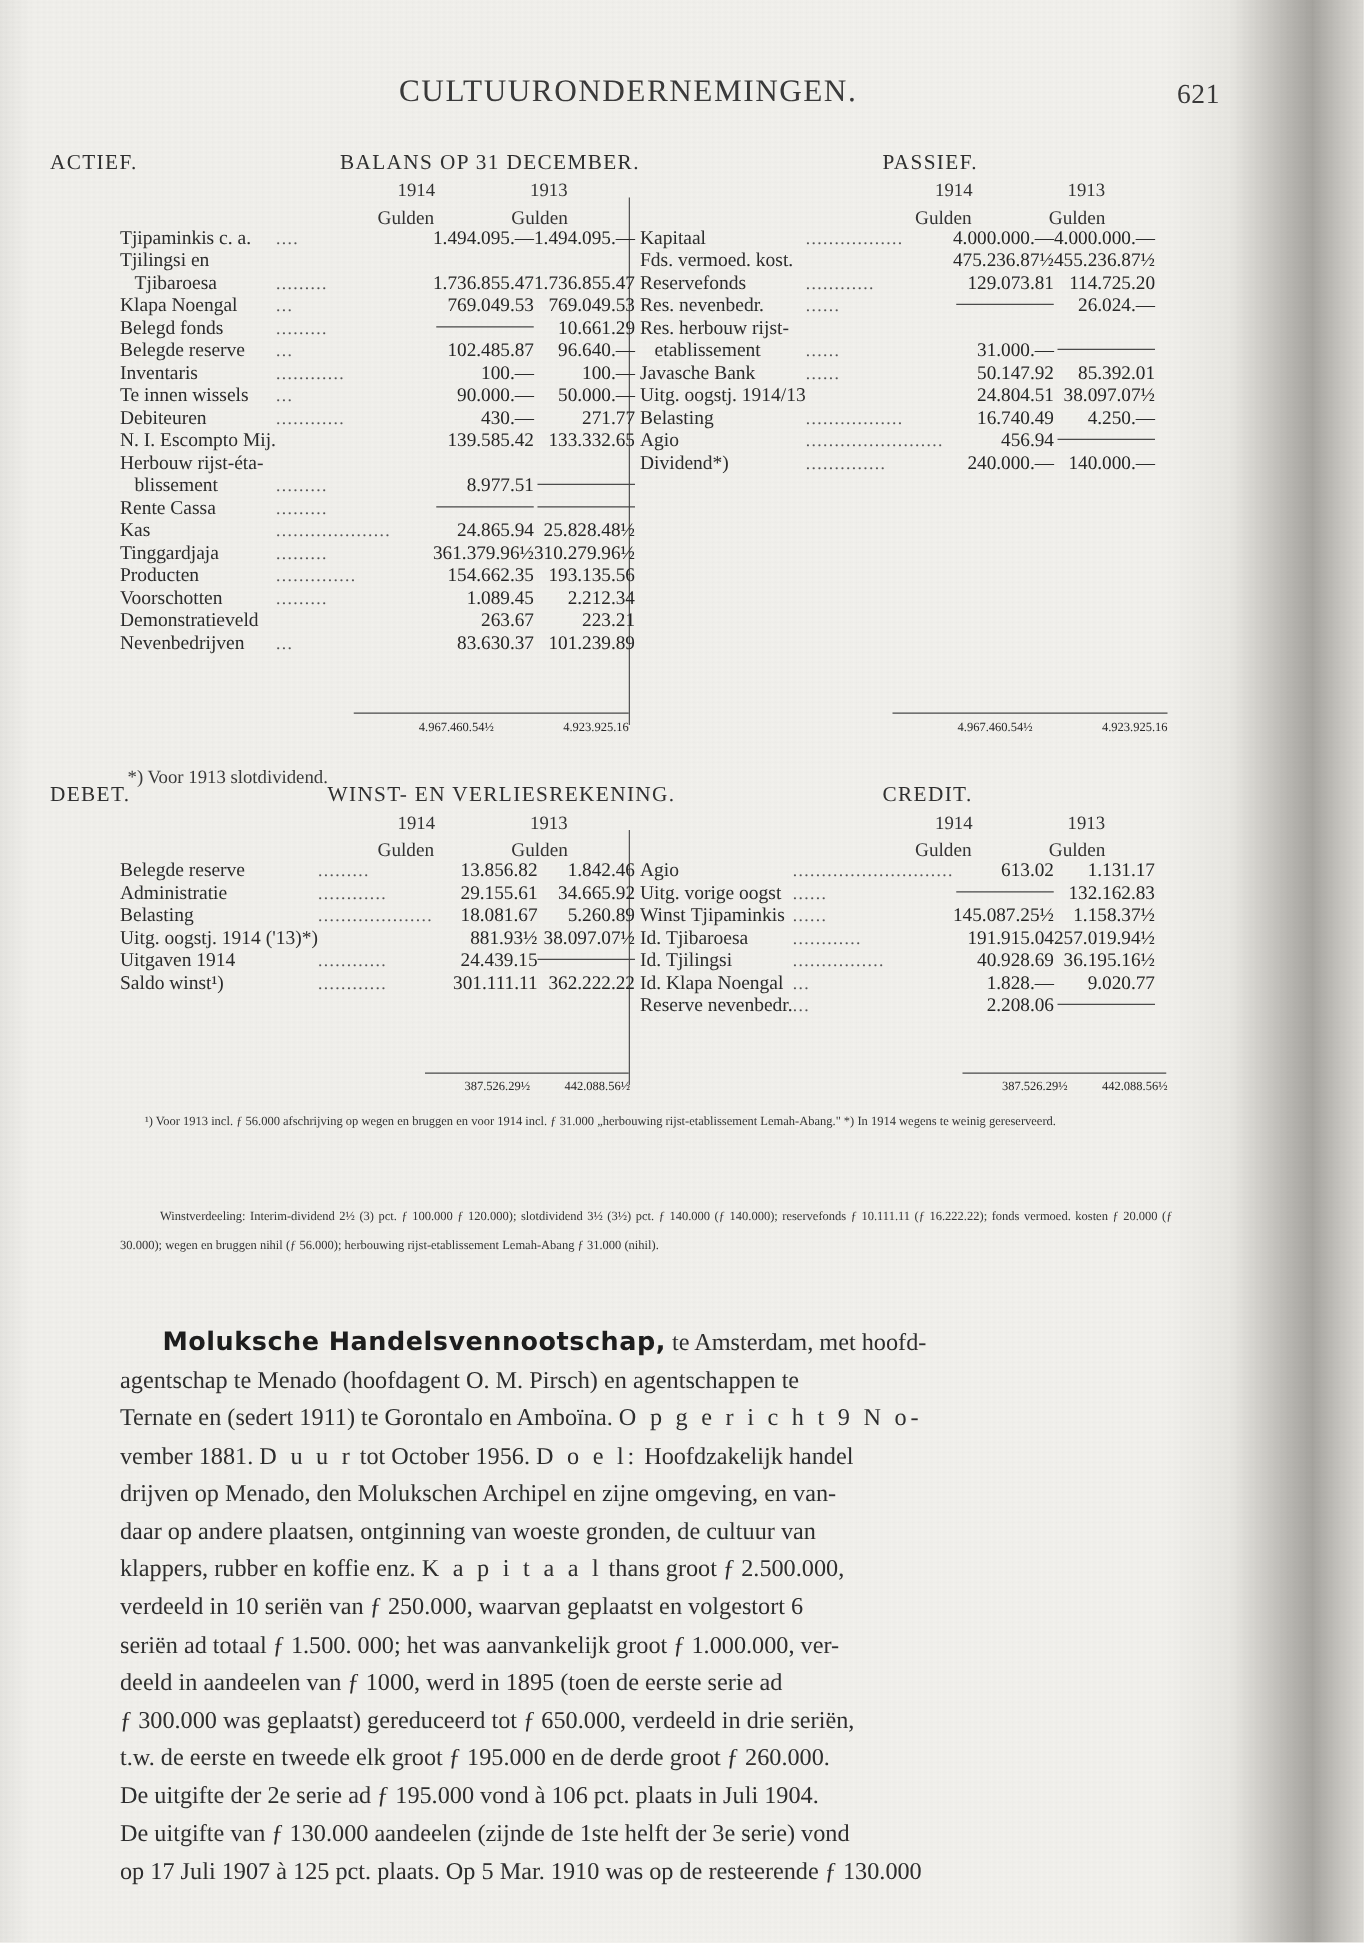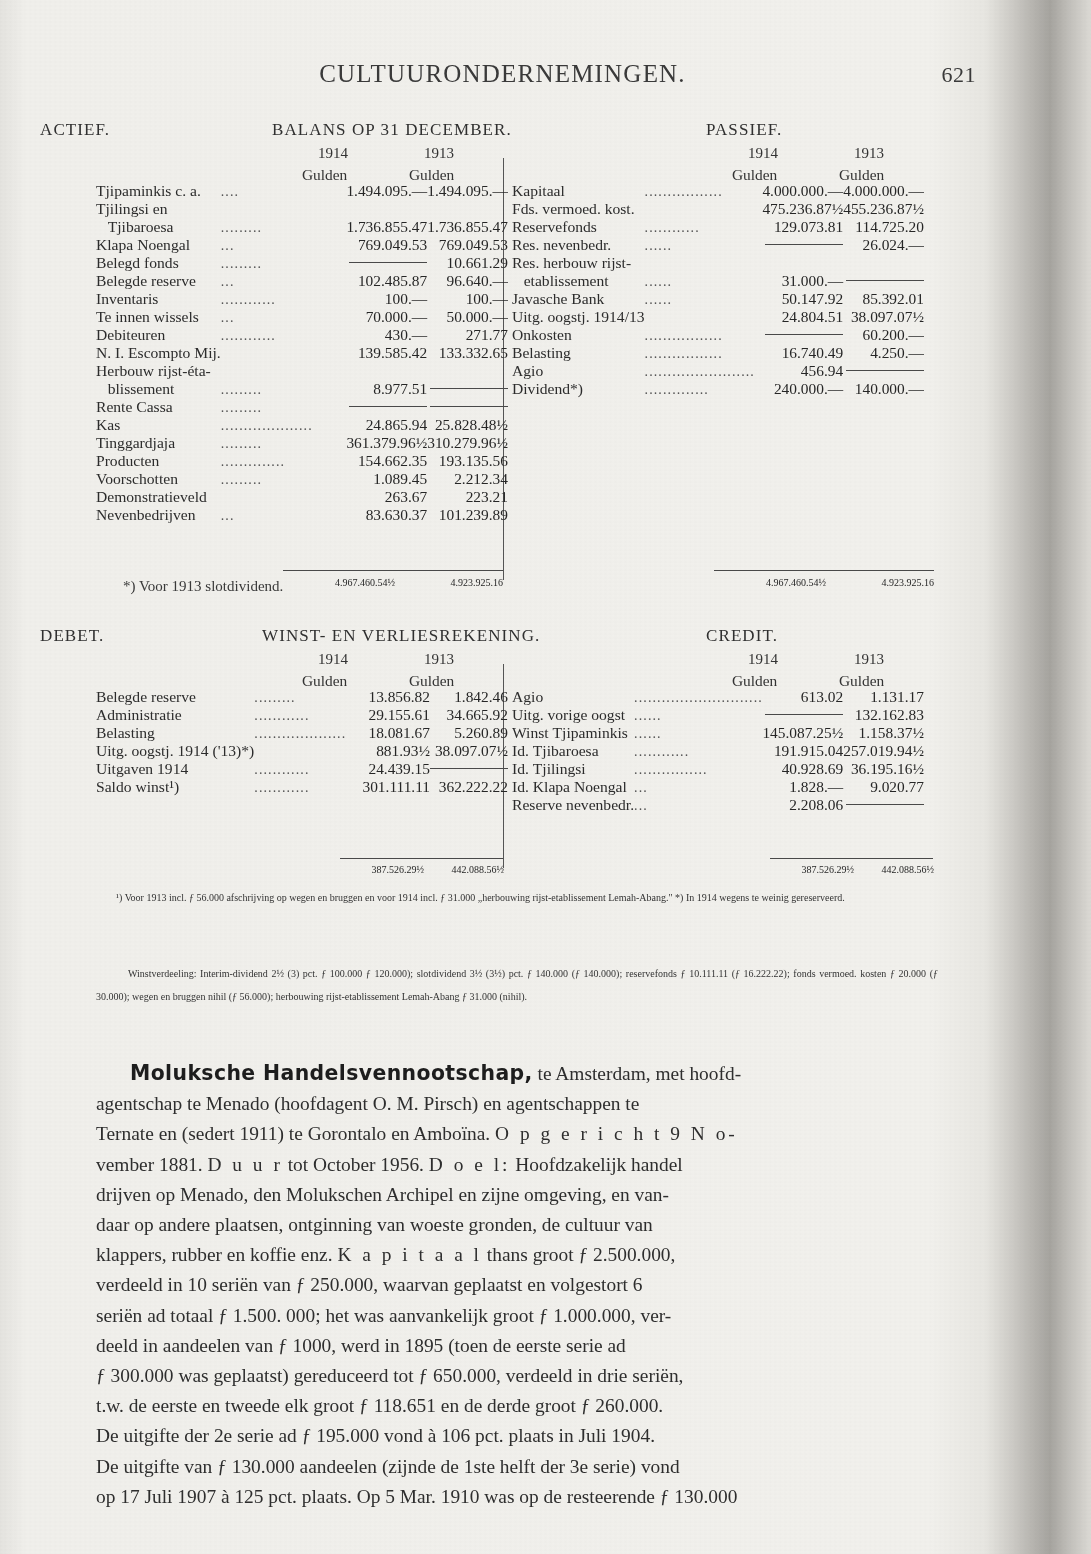--- a/index.html
+++ b/index.html
@@ -162,21 +162,21 @@
         </tr>
         <tr>
           <td class="lbl">Inventaris</td>
           <td class="dots" style="width:100%">............</td>
           <td class="num" style="width:108px">100.—</td>
           <td class="num" style="width:108px">100.—</td>
         </tr>
         <tr>
           <td class="lbl">Te&nbsp;innen&nbsp;wissels</td>
           <td class="dots" style="width:100%">...</td>
-          <td class="num" style="width:108px">70.000.—</td>
+          <td class="num" style="width:108px">90.000.—</td>
           <td class="num" style="width:108px">50.000.—</td>
         </tr>
         <tr>
           <td class="lbl">Debiteuren</td>
           <td class="dots" style="width:100%">............</td>
           <td class="num" style="width:108px">430.—</td>
           <td class="num" style="width:108px">271.77</td>
         </tr>
         <tr>
           <td class="lbl">N.&nbsp;I.&nbsp;Escompto&nbsp;Mij.</td>
@@ -284,26 +284,20 @@
           <td class="num" style="width:108px">50.147.92</td>
           <td class="num" style="width:108px">85.392.01</td>
         </tr>
         <tr>
           <td class="lbl">Uitg.&nbsp;oogstj.&nbsp;1914/13</td>
           <td class="dots" style="width:100%"></td>
           <td class="num" style="width:108px">24.804.51</td>
           <td class="num" style="width:108px">38.097.07½</td>
         </tr>
         <tr>
-          <td class="lbl">Onkosten</td>
-          <td class="dots" style="width:100%">.................</td>
-          <td class="num" style="width:108px"><span class="rule"></span></td>
-          <td class="num" style="width:108px">60.200.—</td>
-        </tr>
-        <tr>
           <td class="lbl">Belasting</td>
           <td class="dots" style="width:100%">.................</td>
           <td class="num" style="width:108px">16.740.49</td>
           <td class="num" style="width:108px">4.250.—</td>
         </tr>
         <tr>
           <td class="lbl">Agio</td>
           <td class="dots" style="width:100%">........................</td>
           <td class="num" style="width:108px">456.94</td>
           <td class="num" style="width:108px"><span class="rule"></span></td>
@@ -315,21 +309,21 @@
           <td class="num" style="width:108px">140.000.—</td>
         </tr>
       </tbody>
     </table>
 
   <div class="totrule" style="left:283px;top:570px;width:220px;"></div>
   <div class="totrule" style="left:714px;top:570px;width:220px;"></div>
   <div class="totnum" id="tot-actief" style="left:285px;top:577px;width:218px;"><span style="display:inline-block;width:110px;text-align:right">4.967.460.54½</span><span style="display:inline-block;width:108px;text-align:right">4.923.925.16</span></div>
   <div class="totnum" id="tot-passief" style="left:716px;top:577px;width:218px;"><span style="display:inline-block;width:110px;text-align:right">4.967.460.54½</span><span style="display:inline-block;width:108px;text-align:right">4.923.925.16</span></div>
 
-  <div class="fnote" style="left:102px;top:578px;margin-left:21px;">*) Voor 1913 slotdividend.</div>
+  <div class="fnote" style="left:102px;top:614px;">*) Voor 1913 slotdividend.</div>
 
   <div class="capline" style="top:626px;">
     <span class="cap-left">DEBET.</span>
     <span class="cap-mid" style="left:262px;">WINST- EN VERLIESREKENING.</span>
     <span class="cap-right">CREDIT.</span>
   </div>
 
   <div class="colyear" style="left:318px;top:651px;">1914</div>
   <div class="colyear" style="left:424px;top:651px;">1913</div>
   <div class="colcur" style="left:302px;top:672px;">Gulden</div>
@@ -450,20 +444,20 @@
     </div>
     <div>drijven op Menado, den Molukschen Archipel en zijne omgeving, en van-</div>
     <div>daar op andere plaatsen, ontginning van woeste gronden, de cultuur van</div>
     <div>
       <span>klappers, rubber en koffie enz. </span><span class="spaced">K a p i t a a l</span><span> thans groot ƒ 2.500.000,</span>
     </div>
     <div>verdeeld in 10 seriën van ƒ 250.000, waarvan geplaatst en volgestort 6</div>
     <div>seriën ad totaal ƒ 1.500. 000; het was aanvankelijk groot ƒ 1.000.000, ver-</div>
     <div>deeld in aandeelen van ƒ 1000, werd in 1895 (toen de eerste serie ad</div>
     <div>ƒ 300.000 was geplaatst) gereduceerd tot ƒ 650.000, verdeeld in drie seriën,</div>
-    <div>t.w. de eerste en tweede elk groot ƒ 118.651 en de derde groot ƒ 260.000.</div>
+    <div>t.w. de eerste en tweede elk groot ƒ 195.000 en de derde groot ƒ 260.000.</div>
     <div>De uitgifte der 2e serie ad ƒ 195.000 vond à 106 pct. plaats in Juli 1904.</div>
     <div>De uitgifte van ƒ 130.000 aandeelen (zijnde de 1ste helft der 3e serie) vond</div>
     <div>op 17 Juli 1907 à 125 pct. plaats.  Op 5 Mar. 1910 was op de resteerende ƒ 130.000</div>
   </div>
 
 </div>
 <div id="grain"></div>
 
 </body></html>

